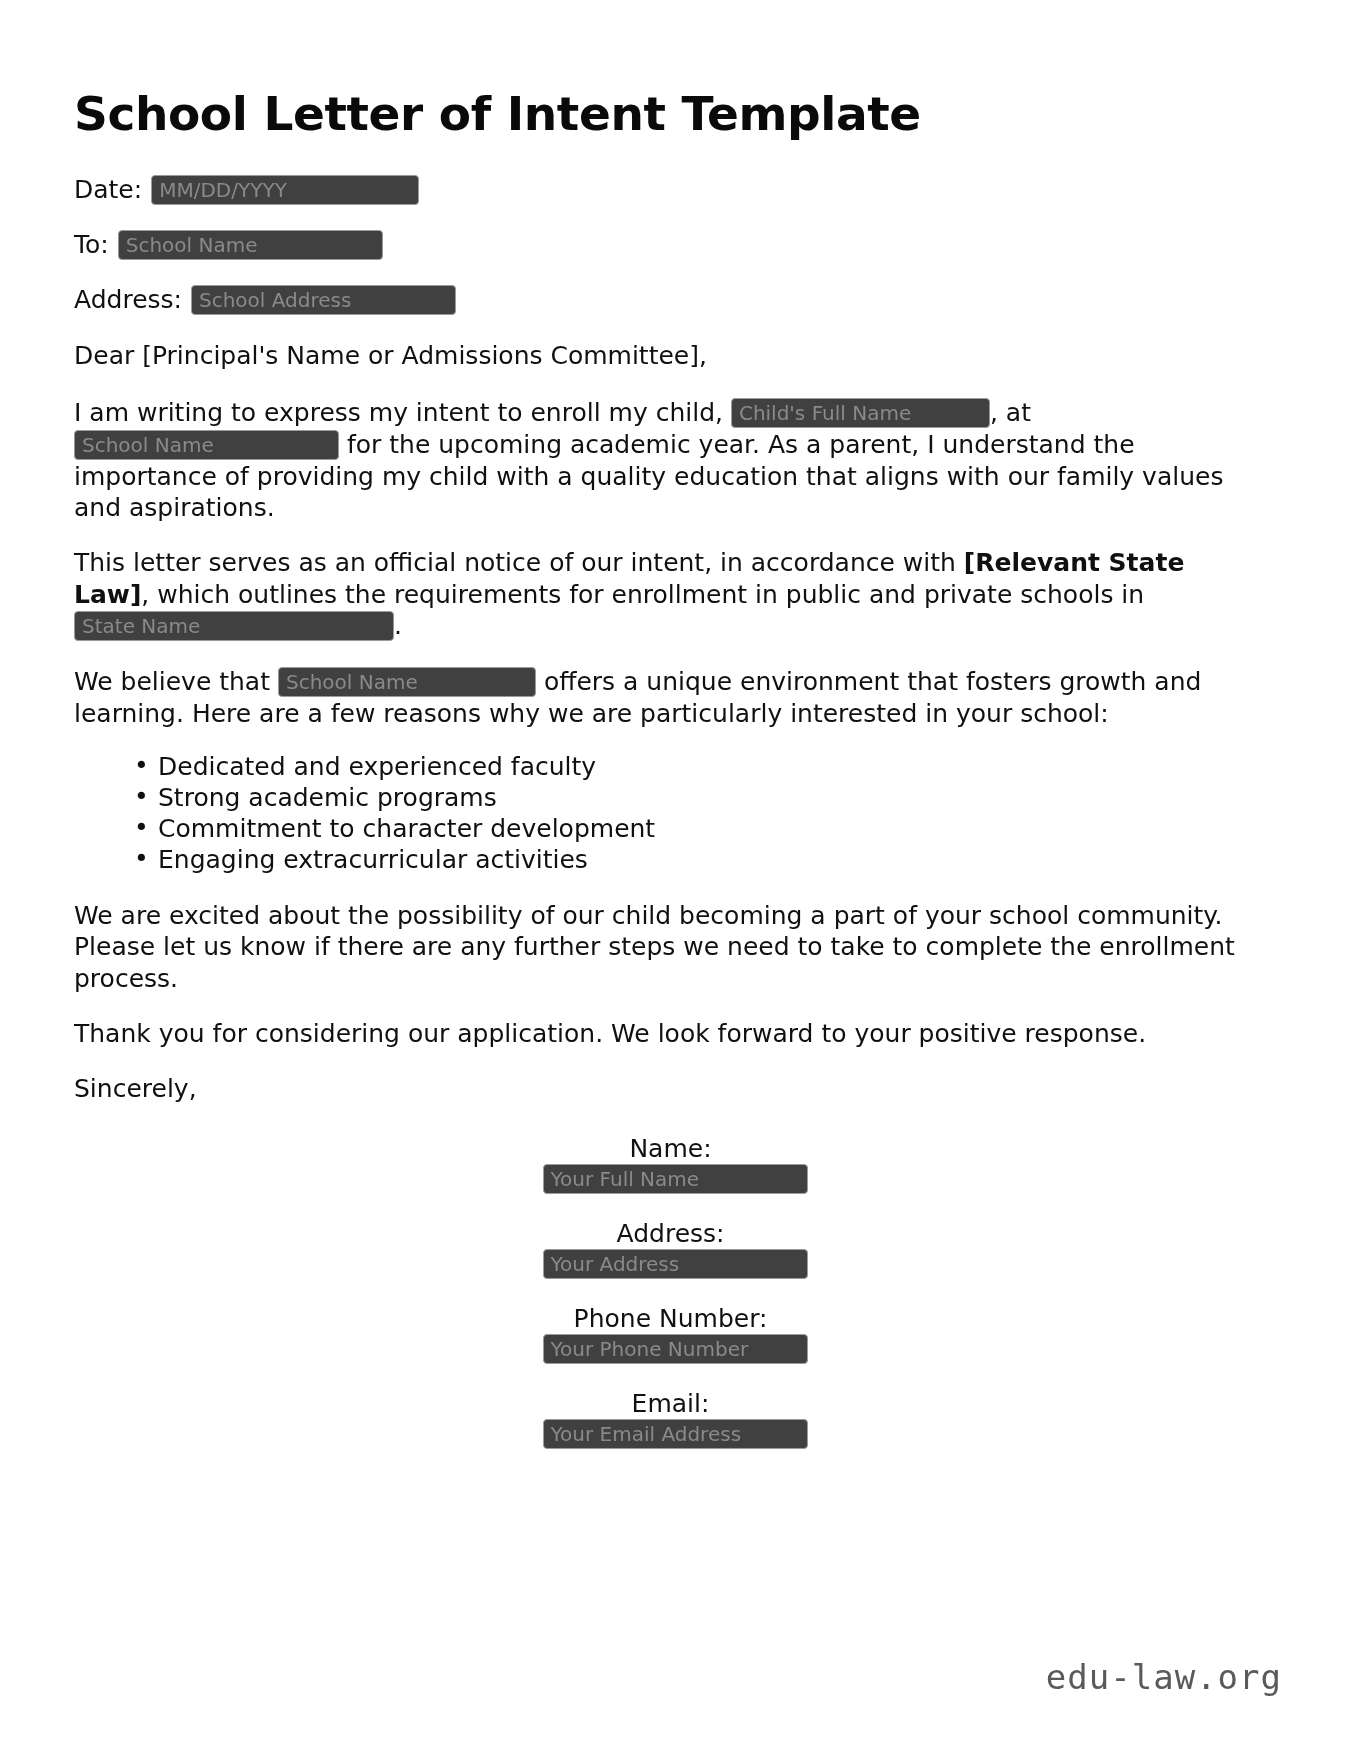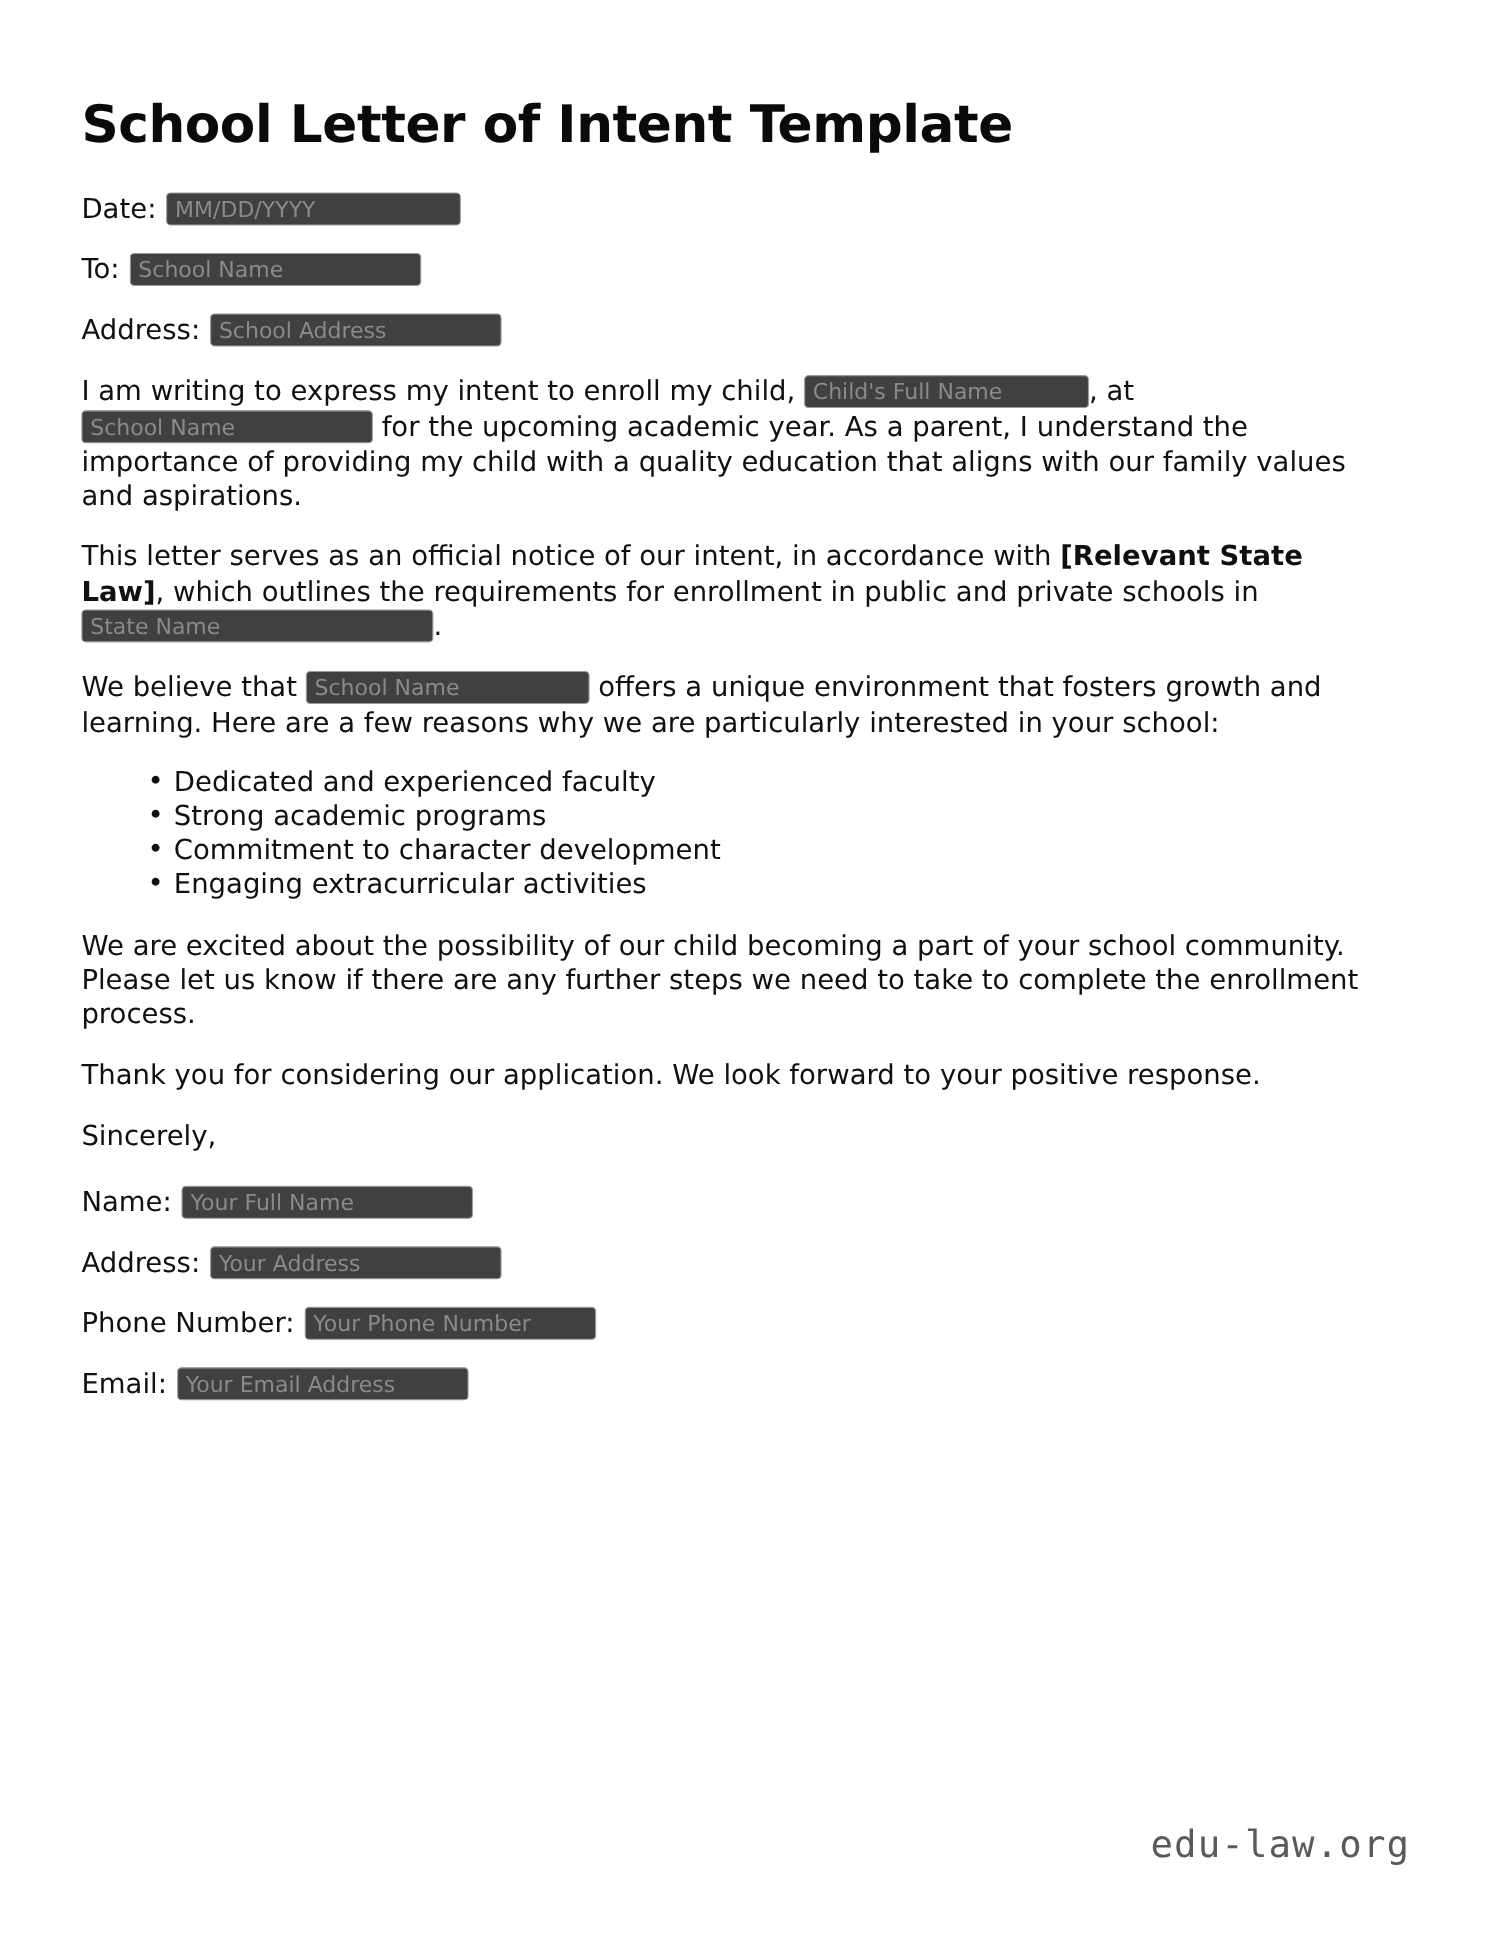--- a/index.html
+++ b/index.html
@@ -115,20 +115,21 @@
     left: 0;
     top: -1px;
     font-size: 25px;
     line-height: inherit;
   }
 
   .spacer-before-sig { height: 6px; }
 
   .sig-row {
     margin-bottom: 25px;
+    flex-direction: column;
   }
 
   
   .footer-mark {
     position: absolute;
     right: 80px;
     bottom: 66px;
     font-family: "DejaVu Sans Mono", monospace;
     font-size: 34px;
     letter-spacing: 1px;
@@ -151,20 +152,21 @@
   <div class="field-row">
     <span class="field-label">To:</span>
     <span class="txt-input w-school">School Name</span>
   </div>
 
   <div class="field-row">
     <span class="field-label">Address:</span>
     <span class="txt-input w-addr">School Address</span>
   </div>
 
+  <p class="para salutation">Dear [Principal's Name or Admissions Committee],</p>
 
   <p class="para">
     <span>I am writing to express my intent to enroll my child,</span>
     <span class="txt-input w-child">Child's Full Name</span><span>, at</span>
     <span class="txt-input w-inline-school">School Name</span>
     <span>for the upcoming academic year. As a parent, I understand the importance of providing my child with a quality education that aligns with our family values and aspirations.</span>
   </p>
 
   <p class="para">
     <span>This letter serves as an official notice of our intent, in accordance with</span>

